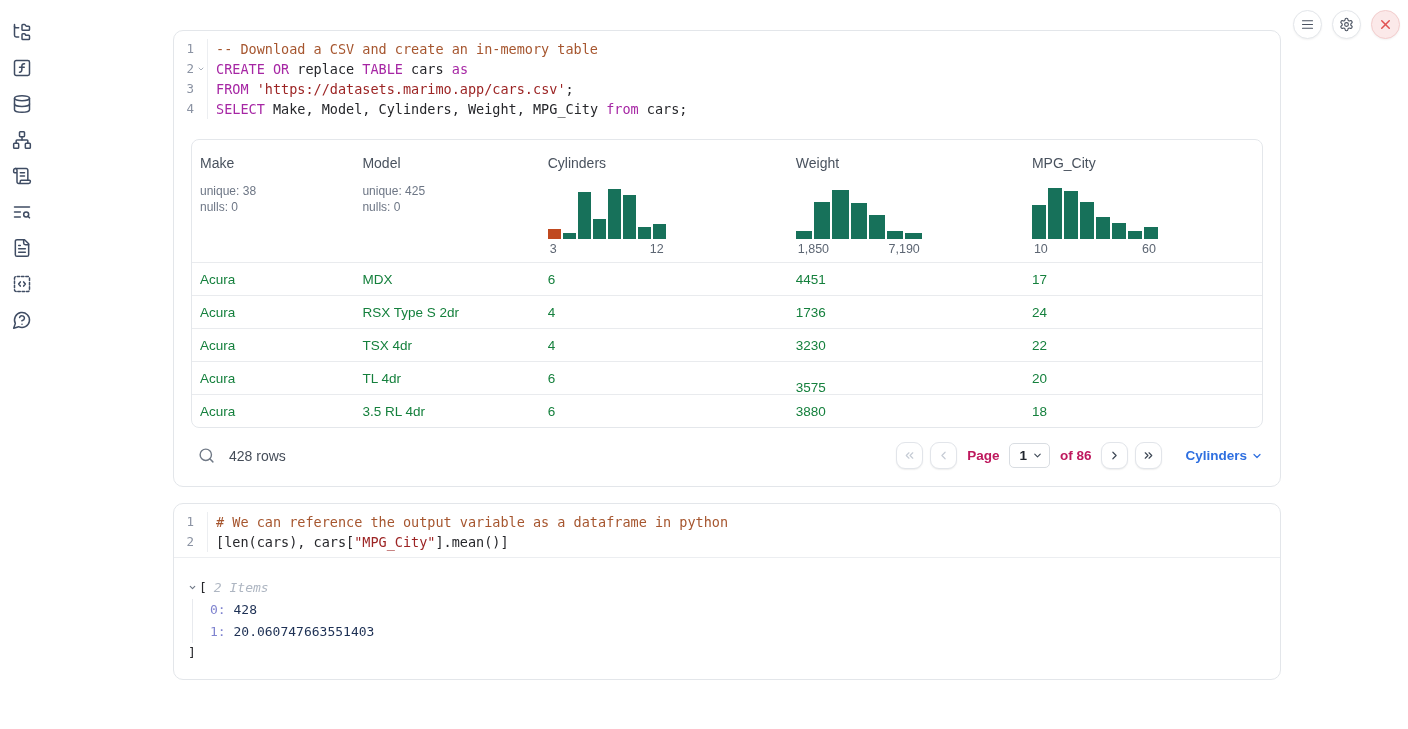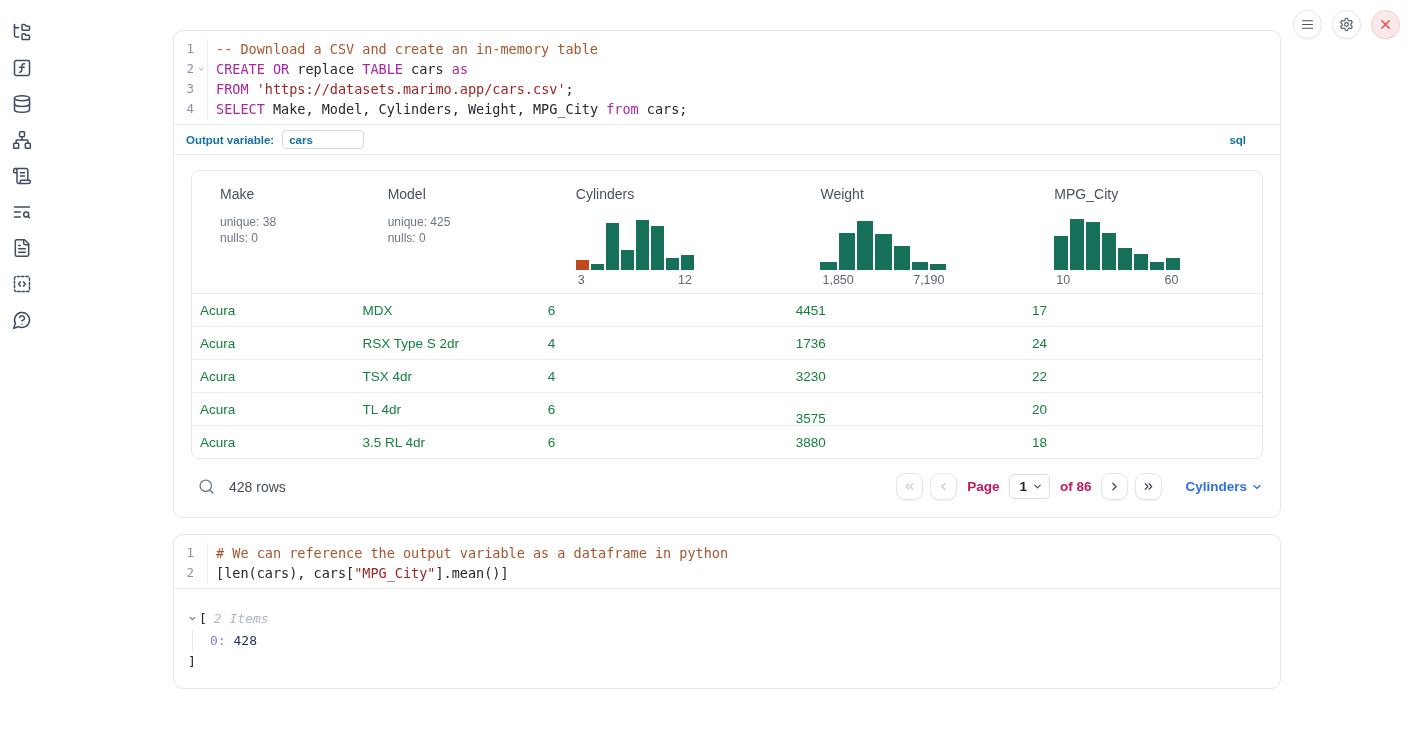--- a/index.html
+++ b/index.html
@@ -38,21 +38,21 @@
   
   .outvar-row { display:flex; align-items:center; height:31px; padding:0 34px 0 12px; border-top:1px solid #eceef1; border-bottom:1px solid #e7e9ed; }
   .outvar-label { color:var(--c-accent); font-weight:700; font-size:11.5px; }
   .outvar-input { margin-left:8px; width:82px; height:19px; border:1px solid #d5d9df; border-radius:4px; font-family:"Liberation Sans",sans-serif; font-weight:700; font-size:11.5px; color:var(--c-accent); padding:0 6px; outline:none; }
   .lang-badge { margin-left:auto; color:var(--c-accent); font-weight:700; font-size:11.5px; cursor:pointer; }
 
   
   .table-output { padding:15px 17px 0; }
   .data-table { border:1px solid #e4e7eb; border-radius:8px; overflow:hidden; }
   .thead { display:flex; height:122px; }
-  .th { padding:14px 8px 0;margin-left:20px; }
+  .th { padding:14px 8px 0; }
   .th-label { font-size:14px; color:#49525e; cursor:pointer; display:inline-block; }
   .th-stats { margin-top:11px; font-size:12px; color:#6d7685; line-height:16px; }
   .hist-wrap { margin-top:14px; }
   .hist { display:flex; align-items:flex-end; gap:2px; height:53px; }
   .hist-bar { flex:1; background:var(--c-hist); }
   .hist-bar.hl { background:var(--c-hist-hl); }
   .hist-axis { display:flex; justify-content:space-between; font-size:12.5px; color:#5d6673; margin-top:3px; padding:0 2px; }
   .trow { display:flex; height:33px; align-items:center; border-top:1px solid #e9ebee; font-size:13.5px; color:#15803d; }
   .td { padding:0 8px; white-space:nowrap; overflow:hidden; }
 
@@ -204,25 +204,20 @@
             <span class="gutter-num">3</span>
             <span class="fold-slot"></span>
           </div>
           <div class="gutter-line">
             <span class="gutter-num">4</span>
             <span class="fold-slot"></span>
           </div>
         </div>
         <div class="code-col"><div class="code-line"><span class="tok-comment">-- Download a CSV and create an in-memory table</span></div><div class="code-line"><span class="tok-kw">CREATE</span><span class="tok-plain"> </span><span class="tok-kw">OR</span><span class="tok-plain"> replace </span><span class="tok-kw">TABLE</span><span class="tok-plain"> cars </span><span class="tok-kw">as</span></div><div class="code-line"><span class="tok-kw">FROM</span><span class="tok-plain"> </span><span class="tok-str">'https://datasets.marimo.app/cars.csv'</span><span class="tok-plain">;</span></div><div class="code-line"><span class="tok-kw">SELECT</span><span class="tok-plain"> Make, Model, Cylinders, Weight, MPG_City </span><span class="tok-kw">from</span><span class="tok-plain"> cars;</span></div></div>
       </div>
-    <div class="outvar-row">
-      <span class="outvar-label">Output variable:</span>
-      <input class="outvar-input" value="cars" style="">
-      <span class="lang-badge">sql</span>
-    </div>
 
     <div class="table-output">
       <div class="data-table">
         <div class="thead" id="thead">
             <div class="th" style="width: 163px;"><div class="th-label">Make</div><div class="th-stats">
                 <div>unique: 38</div>
                 <div>nulls: 0</div>
               </div></div>
             <div class="th" style="width: 186px;"><div class="th-label">Model</div><div class="th-stats">
                 <div>unique: 425</div>
@@ -386,18 +381,19 @@
         <span class="tree-chevron">
           <svg viewBox="0 0 24 24" fill="none" stroke="currentColor" stroke-width="3" stroke-linecap="round" stroke-linejoin="round">
               <path d="m6 9 6 6 6-6"></path>
             </svg>
         </span>
         <span>[</span>
         <span class="items-label">2 Items</span>
       </div>
       <div class="tree-body" id="tree-body">
           <div class="tree-entry"><span class="t-key">0: </span><span class="t-val">428</span></div>
+          <div class="tree-entry"><span class="t-key">1: </span><span class="t-val">20.060747663551403</span></div>
         </div>
       <div class="tree-close">]</div>
     </div>
   </section>
 
 </main>
 
 </body></html>

